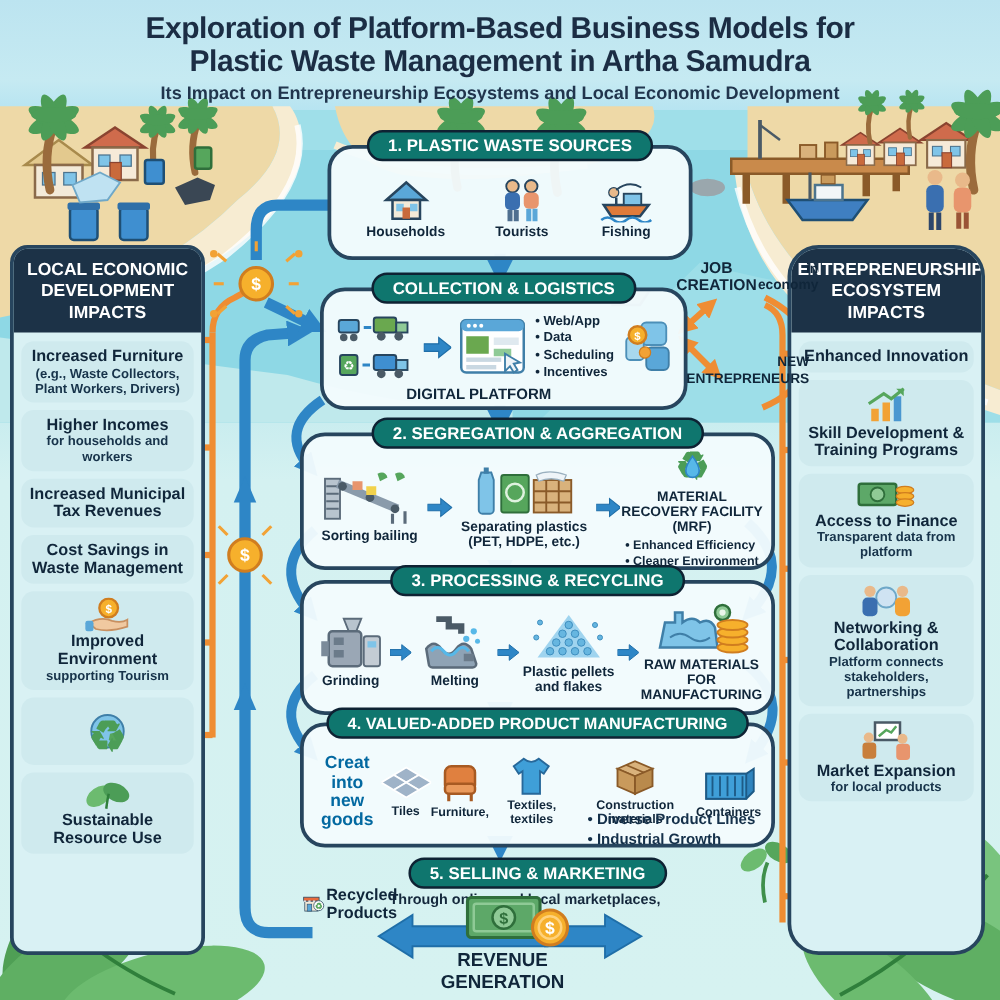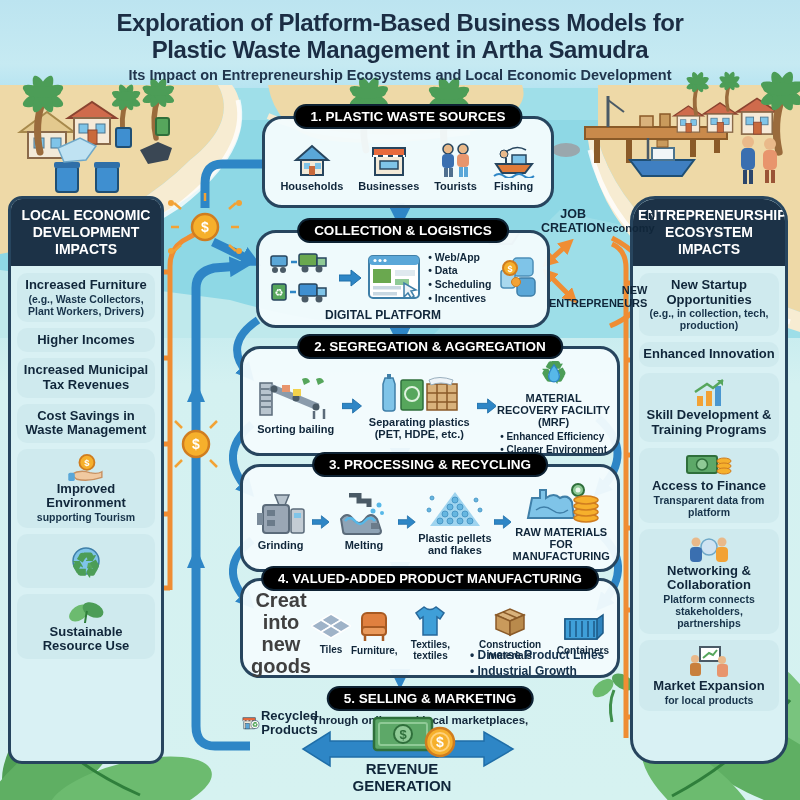--- a/index.html
+++ b/index.html
@@ -8,38 +8,38 @@
     background:linear-gradient(180deg,#bce4f0 0%,#c6eaf2 8%,#a8def0 14%,#9edce8 24%,#c2eaee 38%,#d4f1f1 48%,#d6f2f1 100%);}
   svg{display:block}
   .lay0{position:absolute;inset:0;z-index:0;}
   .lay1{position:absolute;inset:0;z-index:1;}
   .z2{z-index:2;}
   .abs{position:absolute;}
   .title-wrap{position:absolute;left:70px;right:70px;top:10px;text-align:center;z-index:2;color:#1b2d44;}
   .title-l{font-weight:bold;font-size:24px;line-height:1.12;letter-spacing:-0.4px;}
   .subtitle{font-weight:bold;font-size:14.5px;margin-top:3px;color:#21354d;}
   .box{position:absolute;background:rgba(243,251,253,.96);border:3px solid #27455e;border-radius:20px;z-index:2;}
-  .pill{position:absolute;top:-15px;left:50%;transform:translateX(-50%);background:#000000;color:#fff;
+  .pill{position:absolute;top:-15px;left:50%;transform:translateX(-50%);background:#0f766e;color:#fff;
     font-weight:bold;font-size:13.5px;padding:3px 15px;border-radius:16px;white-space:nowrap;border:2px solid #0e2233;}
   .row{display:flex;align-items:center;justify-content:space-around;height:100%;padding:14px 8px 4px 8px;box-sizing:border-box;}
   .col{display:flex;flex-direction:column;align-items:center;gap:2px;}
   .lbl{font-weight:bold;font-size:11px;color:#10263a;text-align:center;line-height:1.1;}
   .small{font-size:10px;}
   .panel{position:absolute;width:150px;border:3px solid #27455e;border-radius:14px;background:#d9f1f4;overflow:hidden;z-index:2;}
   .panel-header{background:#1c3247;color:#fff;font-weight:bold;font-size:14px;text-align:center;padding:8px 5px;line-height:1.22;}
   .panel-body{display:flex;flex-direction:column;gap:6px;padding:7px 6px;}
   .card{background:#cfeaee;border-radius:10px;padding:5px 3px;text-align:center;}
   .card .t{font-weight:bold;font-size:13px;color:#10263a;line-height:1.12;}
   .card .s{font-size:10.5px;font-weight:600;color:#17334a;line-height:1.15;}
   .bullets{font-weight:bold;font-size:10.5px;color:#10263a;line-height:1.3;text-align:left;}
   .caption{position:absolute;bottom:3px;left:0;right:40px;text-align:center;font-weight:bold;font-size:12px;color:#10263a;margin-top:22px;}
   .fl{position:absolute;z-index:2;display:flex;flex-direction:row;align-items:center;gap:1px;}
   .bigword{font-weight:bold;font-size:12.5px;color:#10263a;text-align:center;line-height:1.1;}
   .sideword{font-weight:bold;font-size:11px;color:#10263a;text-align:right;line-height:1.15;}
-  .lead{font-weight:bold;font-size:20px;color:#404040;text-align:center;line-height:1.1;}
+  .lead{font-weight:bold;font-size:14px;color:#0369a1;text-align:center;line-height:1.1;}
   .s5sub{position:absolute;text-align:center;font-weight:bold;font-size:11.5px;color:#14283c;line-height:1.2;z-index:2;}
   .s5lbl{font-weight:bold;font-size:13px;color:#10263a;text-align:center;line-height:1.1;}
   .revenue{position:absolute;font-weight:bold;font-size:15px;color:#10263a;text-align:center;z-index:2;}
   .step4bul{position:absolute;font-weight:bold;font-size:12px;color:#14304a;line-height:1.3;z-index:3;}
 </style>
 </head>
 <body>
 
 <div class="stage">
 
@@ -273,20 +273,21 @@
 
   <div class="panel" style="left:8px;top:196px;height:562px;">
     <div class="panel-header">LOCAL ECONOMIC DEVELOPMENT IMPACTS</div>
     <div class="panel-body">
       <div class="card">
         <div class="t">Increased Furniture</div>
         <div class="s">(e.g., Waste Collectors, Plant Workers, Drivers)</div>
       </div>
       <div class="card">
         <div class="t">Higher Incomes</div>
+        <div class="s">for households and workers</div>
       </div>
       <div class="card">
         <div class="t">Increased Municipal Tax Revenues</div>
       </div>
       <div class="card">
         <div class="t">Cost Savings in Waste Management</div>
       </div>
       <div class="card">
         <svg width="38" height="28" viewBox="0 0 40 30" style="margin:0 auto">
           <circle cx="21" cy="9" r="8" fill="#f6b02c" stroke="#d07d1f" stroke-width="2"></circle>
@@ -311,24 +312,20 @@
           <path d="M20 24 q1 -8 2 -12" stroke="#2f7f3b" stroke-width="2" fill="none"></path>
         </svg>
         <div class="t">Sustainable Resource Use</div>
       </div>
     </div>
   </div>
 
   <div class="panel" style="left:630px;top:196px;height:562px;width:152px;border-radius:25px;">
     <div class="panel-header">ENTREPRENEURSHIP ECOSYSTEM IMPACTS</div>
     <div class="panel-body">
-      <div class="card">
-        <div class="t">New Startup Opportunities</div>
-        <div class="s">(e.g., in collection, tech, production)</div>
-      </div>
       <div class="card">
         <div class="t">Enhanced Innovation</div>
       </div>
       <div class="card">
         <svg width="40" height="30" viewBox="0 0 40 30" style="margin:0 auto">
           <rect x="8" y="18" width="6" height="10" fill="#f2a235"></rect>
           <rect x="17" y="13" width="6" height="15" fill="#f2a235"></rect>
           <rect x="26" y="8" width="6" height="20" fill="#4a97d0"></rect>
           <path d="M6 14 L18 6 L24 10 L34 2" stroke="#56a65c" stroke-width="2.5" fill="none"></path>
           <path d="M34 2 L28 2 L34 8 Z" fill="#56a65c"></path>
@@ -377,29 +374,20 @@
     <div class="row">
       <div class="col">
         <svg width="40" height="36" viewBox="0 0 40 36">
           <path d="M4 18 L20 4 L36 18 Z" fill="#5aa7d8" stroke="#27455e" stroke-width="2"></path>
           <rect x="9" y="18" width="22" height="15" fill="#f3ead8" stroke="#27455e" stroke-width="2"></rect>
           <rect x="12" y="21" width="6" height="6" fill="#7fc4e8"></rect>
           <rect x="23" y="21" width="6" height="6" fill="#7fc4e8"></rect>
           <rect x="17" y="24" width="6" height="9" fill="#c96a3c"></rect>
         </svg>
         <div class="lbl">Households</div>
-      </div>
-      <div class="col">
-        <svg width="40" height="36" viewBox="0 0 40 36">
-          <rect x="6" y="14" width="28" height="19" fill="#f3ead8" stroke="#27455e" stroke-width="2"></rect>
-          <rect x="4" y="6" width="32" height="8" fill="#e86a3c" stroke="#27455e" stroke-width="2"></rect>
-          <path d="M4 14 h32" stroke="#fff" stroke-width="2" stroke-dasharray="5 5"></path>
-          <rect x="11" y="19" width="18" height="8" fill="#7fc4e8" stroke="#27455e" stroke-width="1.5"></rect>
-        </svg>
-        <div class="lbl">Businesses</div>
       </div>
       <div class="col">
         <svg width="36" height="36" viewBox="0 0 36 36">
           <circle cx="11" cy="7" r="5" fill="#e9b98a" stroke="#27455e" stroke-width="1.5"></circle>
           <rect x="5" y="12" width="12" height="14" rx="4" fill="#3a6fb0"></rect>
           <rect x="7" y="26" width="4" height="9" fill="#4f6f8f"></rect>
           <rect x="12" y="26" width="4" height="9" fill="#4f6f8f"></rect>
           <circle cx="26" cy="7" r="5" fill="#e9b98a" stroke="#27455e" stroke-width="1.5"></circle>
           <rect x="20" y="12" width="12" height="13" rx="4" fill="#e8956d"></rect>
           <rect x="22" y="25" width="4" height="10" fill="#5aa7d8"></rect>

